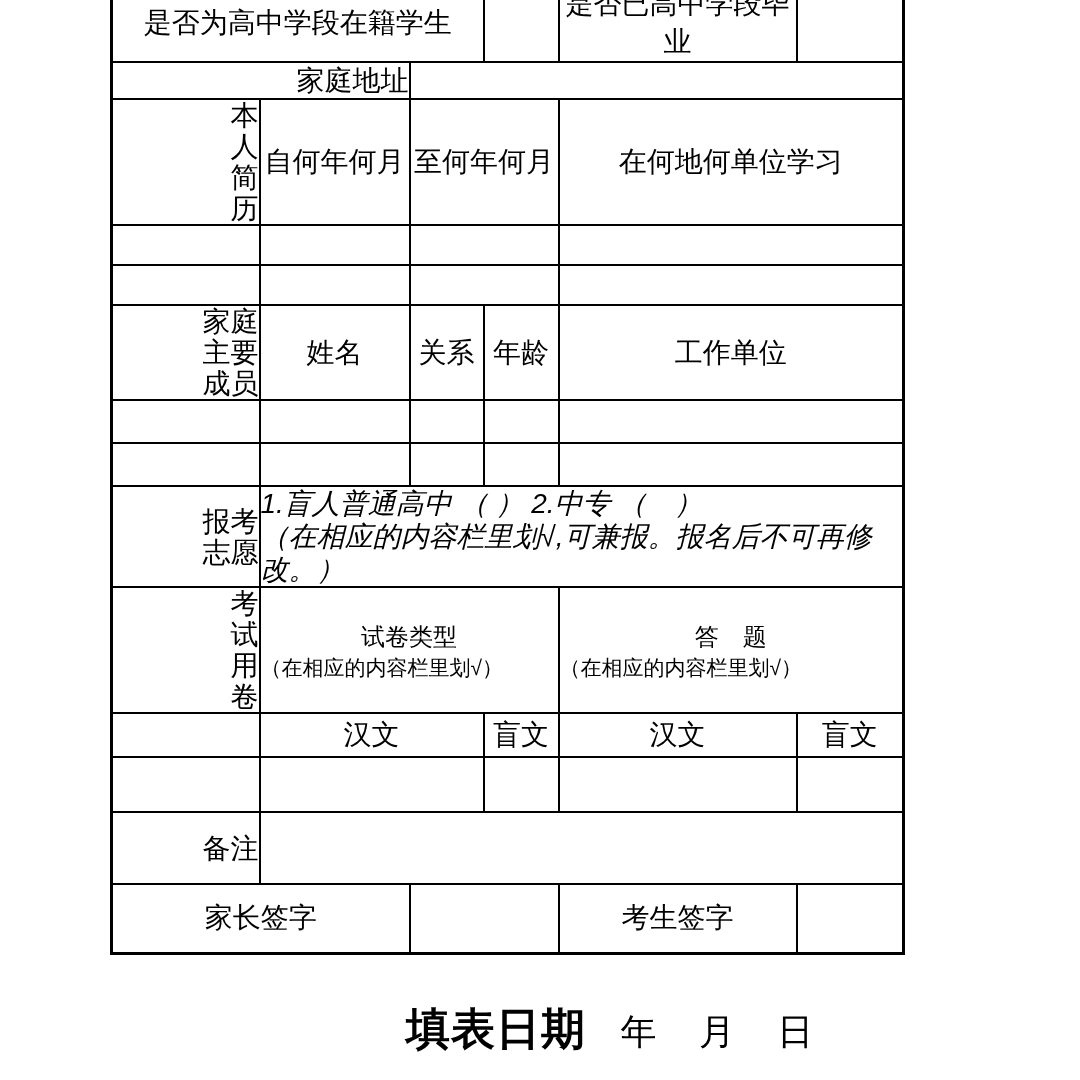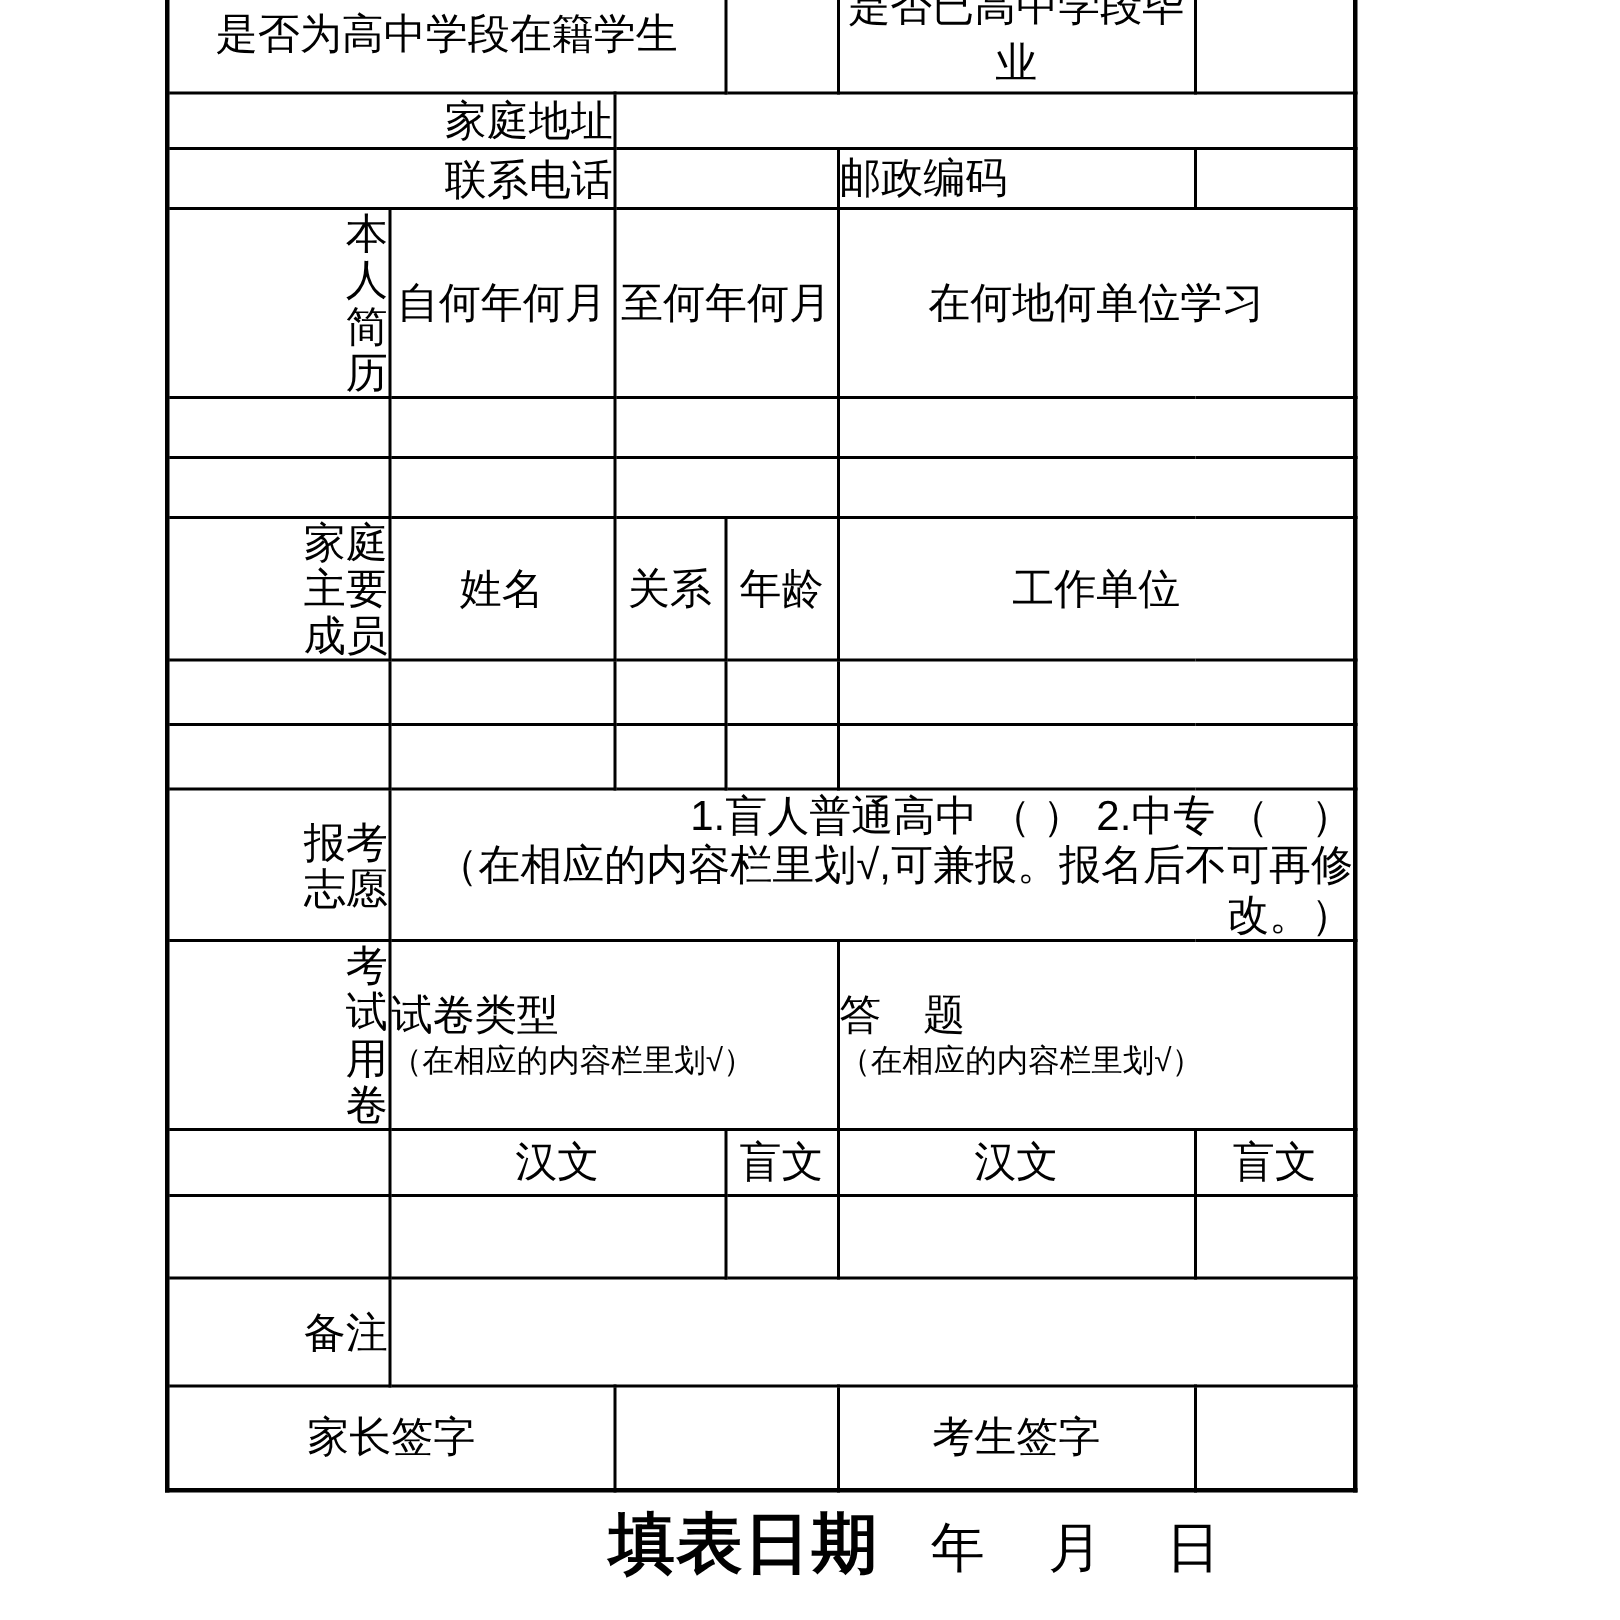--- a/index.html
+++ b/index.html
@@ -35,27 +35,28 @@
     white-space: pre-line;
     line-height: 31px;
   }
   .lbl-big {
     font-size: 31px;
     padding-left: 22px;
     white-space: normal;
   }
   .postal { font-size: 31px; padding-left: 30px; }
   .content-cell {
-    text-align: right;
+    text-align: left;
     padding-left: 4px;
     white-space: pre-line;
     line-height: 33px;
     font-size: 27px;
-  }
-  .hdr-title { font-size: 28px; line-height: 36px; text-align: left; }
+    font-style: italic;
+  }
+  .hdr-title { font-size: 24px; line-height: 36px; text-align: center; }
   .hdr-note  { font-size: 21px; line-height: 26px; text-align: left; }
   #date-line {
     position: absolute;
     left: 406px;
     top: 1000px;
     white-space: nowrap;
   }
   #date-line .date-label {
     font-size: 44px;
     font-weight: bold;
@@ -87,26 +88,20 @@
     <td></td>
     <td class="ctr">是否已高中学段毕业</td>
     <td></td>
   </tr>
 
   <tr style="height:37px">
     <td colspan="2" class="lbl lbl-big">家庭地址</td>
     <td colspan="4"></td>
   </tr>
 
-  <tr style="height:35px">
-    <td colspan="2" class="lbl lbl-big">联系电话</td>
-    <td colspan="2"></td>
-    <td class="postal">邮政编码</td>
-    <td></td>
-  </tr>
 
   <tr style="height:123px">
     <td class="lbl">本
 人
 简
 历</td>
     <td class="ctr">自何年何月</td>
     <td colspan="2" class="ctr">至何年何月</td>
     <td colspan="2" class="ctr">在何地何单位学习</td>
   </tr>

